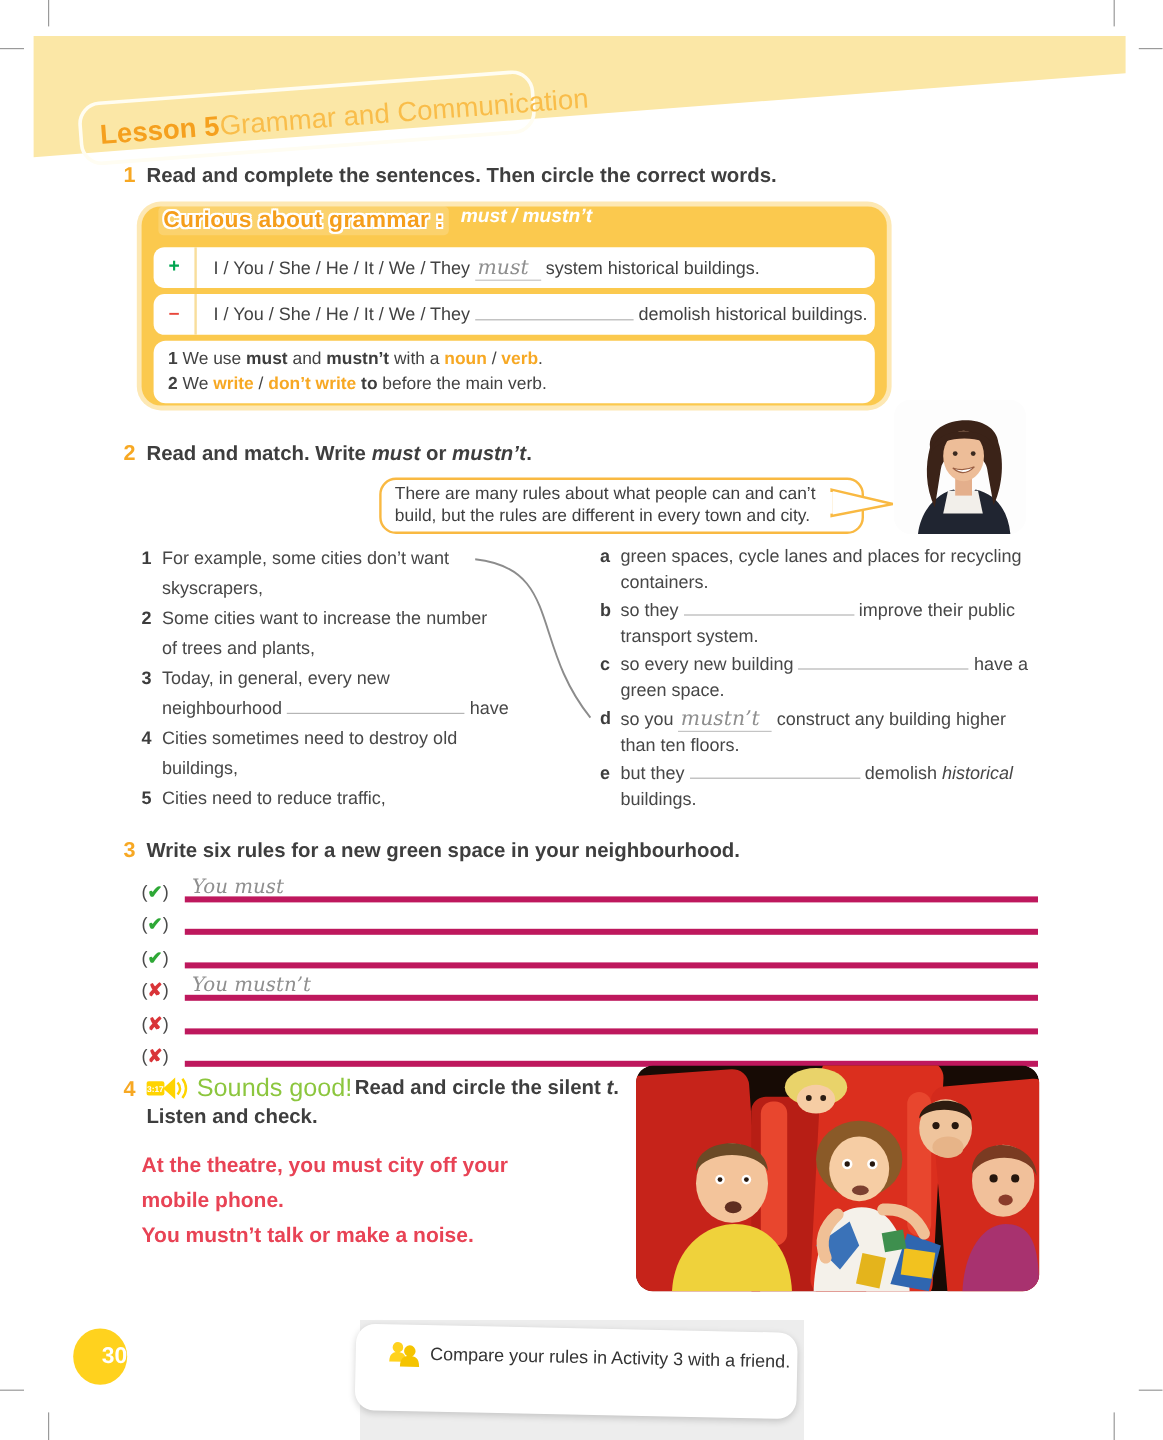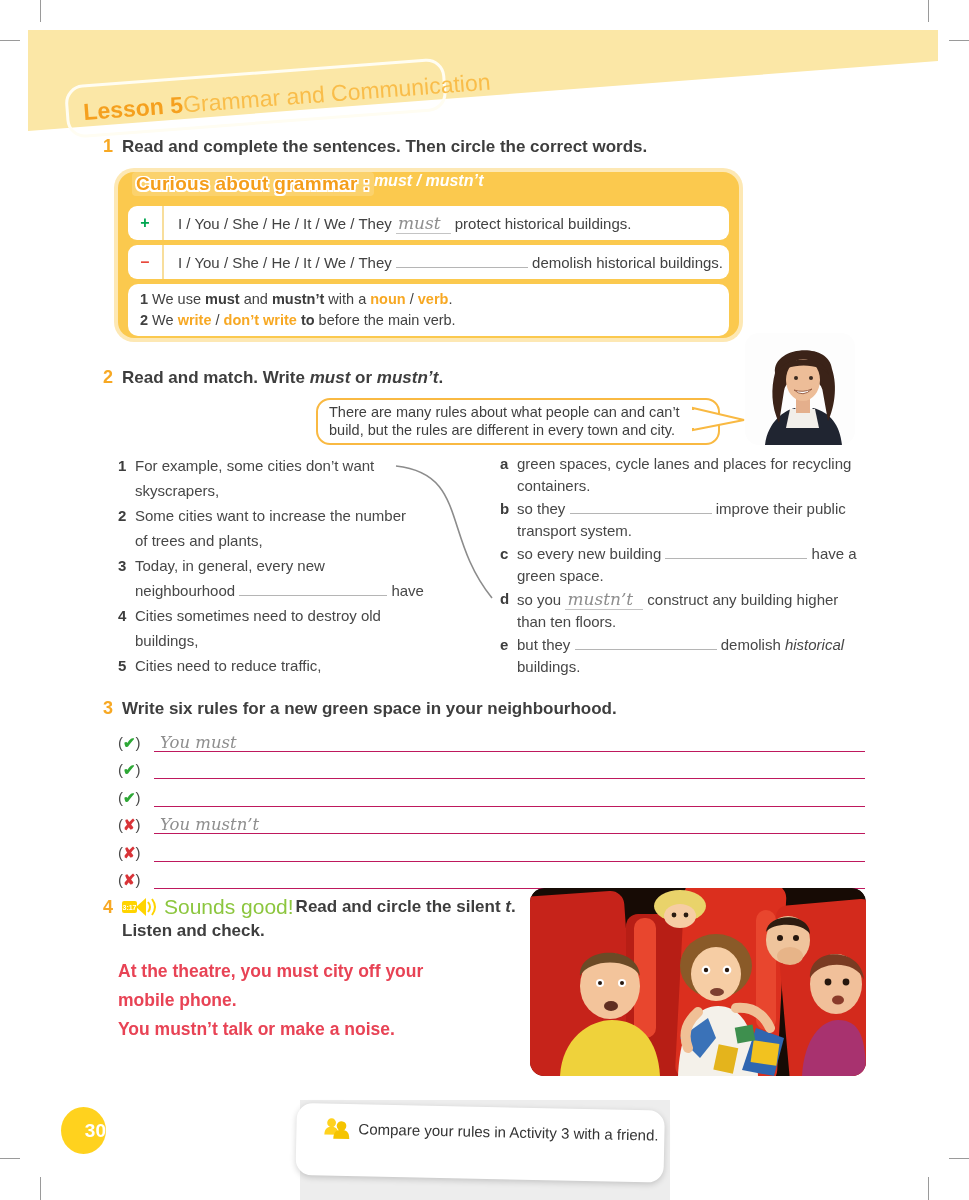--- a/index.html
+++ b/index.html
@@ -14,21 +14,21 @@
   .ex-head{position:absolute;display:flex;align-items:baseline;font-weight:bold;color:#3e3e3e;font-size:17px;}
   .ex-num{color:#F7A823;font-size:18px;width:19px;flex:none;}
   .ital{font-style:italic;}
 
   
   .gbox{position:absolute;left:118px;top:172px;width:621px;height:166px;background:#FBC94E;border-radius:16px;box-shadow:0 0 0 4px #FDE8B4;}
   .gbox-titlebar{display:flex;align-items:flex-start;height:34px;padding:0 14px;}
   .gbox-title{font-weight:bold;font-size:19px;color:#F59E1B;letter-spacing:.3px;
      text-shadow:-1.5px -1.5px 0 #fff,1.5px -1.5px 0 #fff,-1.5px 1.5px 0 #fff,1.5px 1.5px 0 #fff,0 -1.5px 0 #fff,0 1.5px 0 #fff,-1.5px 0 0 #fff,1.5px 0 0 #fff;
      background:rgba(255,255,255,0.18);border-radius:4px;padding:1px 4px;}
-  .gbox-sub{font-weight:bold;font-style:italic;font-size:16px;color:#fff;}
+  .gbox-sub{font-weight:bold;font-style:italic;font-size:16px;color:#fff;margin-left:10px;}
   .grow{display:flex;align-items:center;background:#fff;border-radius:9px;margin:0 10px 5px 10px;height:34px;font-size:15px;color:#424242;}
   .gsign{width:34px;flex:none;text-align:center;font-weight:bold;font-size:16px;}
   .gsign.plus{color:#00A651;}
   .gsign.minus{color:#E8483C;}
   .gdivider{width:0;border-left:2px solid #F8DE9C;height:100%;flex:none;}
   .gtext{padding-left:14px;white-space:nowrap;}
   .grules{background:#fff;border-radius:10px;margin:0 10px;padding:5px 12px;font-size:14.5px;line-height:21px;color:#424242;}
   .rnum{font-weight:bold;}
   .bld{font-weight:bold;color:#3d3d3d;}
   .org{font-weight:bold;color:#F7A823;}
@@ -47,21 +47,21 @@
   .m-item{position:relative;padding-left:17px;white-space:pre-line;}
   .m-key{position:absolute;left:0;top:0;font-weight:bold;color:#3d3d3d;}
   .mleft .m-item{line-height:25px;margin-bottom:0px;}
   .mright .m-item{line-height:22px;margin-bottom:1px;}
 
   
   .rule-row{display:flex;align-items:flex-end;height:25.5px;margin-bottom:2px;font-size:15px;}
   .rule-mark{flex:none;width:36px;color:#4a4a4a;}
   .mark-check{color:#2EA836;font-weight:bold;}
   .mark-cross{color:#D93438;font-weight:bold;}
-  .rule-line{flex:1;border-bottom:1px solid #be185d;position:relative;height:24px;}
+  .rule-line{flex:1;border-bottom:5px solid #be185d;position:relative;height:24px;}
   .rule-line .hand{position:absolute;left:4px;bottom:-1px;border-bottom:none;font-size:16.5px;}
 
   
   .brand-green{color:#8CC63E;font-size:21px;font-weight:normal;margin:0 2px 0 6px;}
   .red-text{position:absolute;left:118px;top:957px;font-weight:bold;font-size:17.5px;line-height:29px;color:#E84355;}
 
   
   .footer-gray{position:absolute;left:300px;top:1100px;width:370px;height:100px;background:#ededed;}
   .footer-card{position:absolute;left:297px;top:1103px;width:368px;height:72px;background:#fff;border-radius:16px;
                transform:rotate(1.2deg);transform-origin:left top;box-shadow:0 2px 6px rgba(0,0,0,0.18);
@@ -104,21 +104,21 @@
     <div class="gbox-titlebar">
       <span class="gbox-title">Curious about grammar :</span>
       <span class="gbox-sub">must / mustn’t</span>
     </div>
     <div class="grow">
       <span class="gsign plus">+</span>
       <span class="gdivider"></span>
       <span class="gtext">
         <span>I / You / She / He / It / We / They</span>
         <span class="hand">must</span>
-        <span>protect historical buildings.</span>
+        <span>system historical buildings.</span>
       </span>
     </div>
     <div class="grow">
       <span class="gsign minus">–</span>
       <span class="gdivider"></span>
       <span class="gtext">
         <span>I / You / She / He / It / We / They</span>
         <span class="blank" style="width:132px;"></span>
         <span>demolish historical buildings.</span>
       </span>

